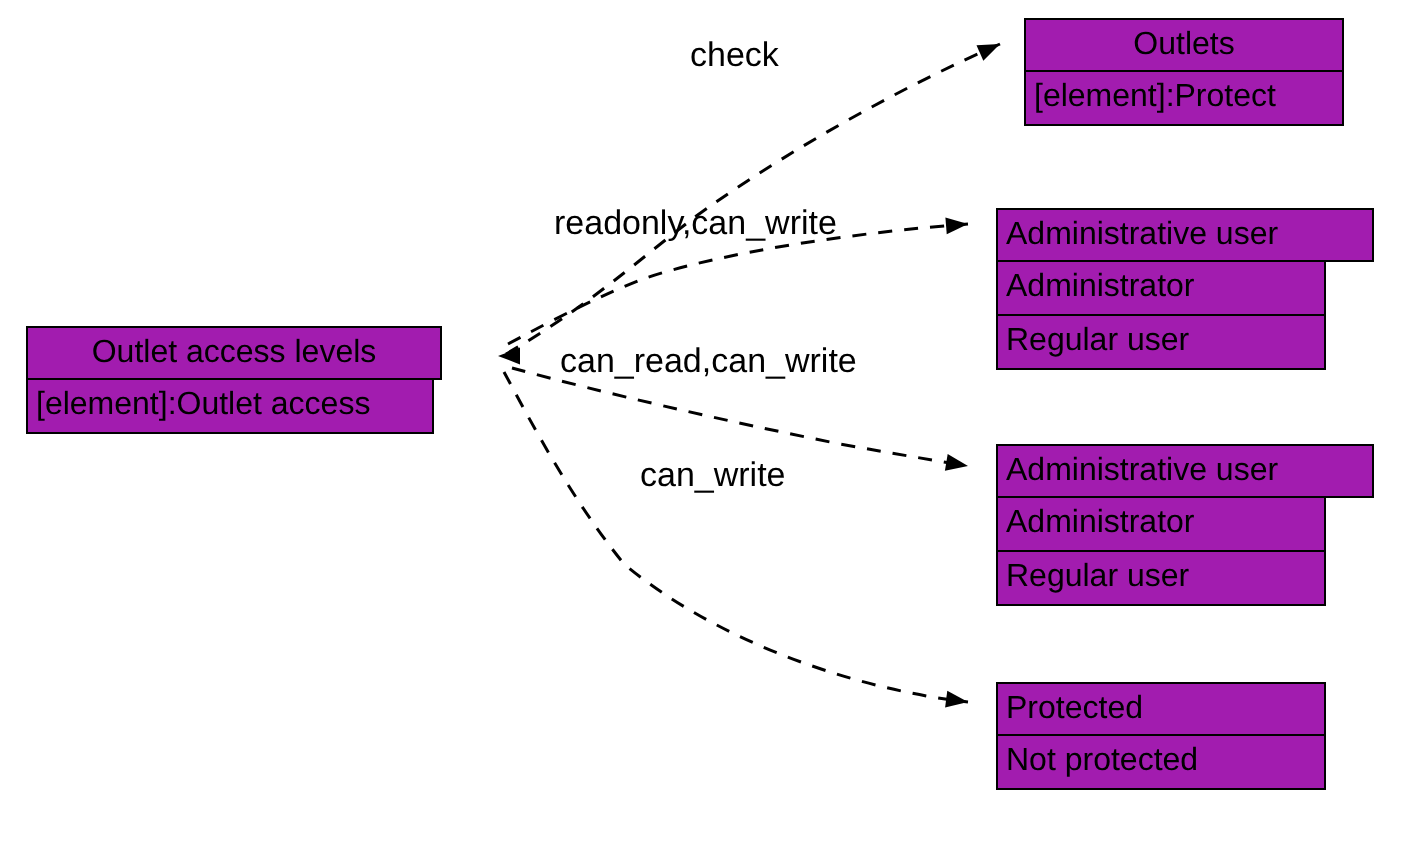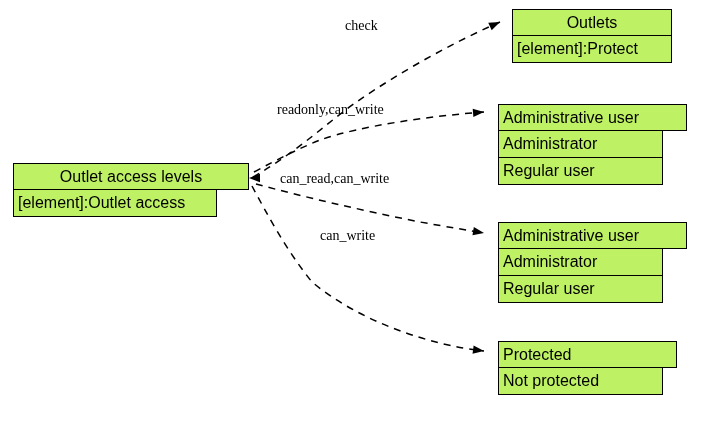--- a/index.html
+++ b/index.html
@@ -25,21 +25,21 @@
   
   .node {
     position: absolute;
     display: flex;
     flex-direction: column;
     align-items: flex-start;
   }
   .node-row {
     box-sizing: border-box;
     border: 1.6px solid #000000;
-    background: #bef264;
+    background: #a21caf;
     font-family: "Liberation Sans", sans-serif;
     font-size: 16px;
     line-height: 1;
     color: #000000;
     display: flex;
     align-items: center;
     height: 27px;
     padding: 0 4px;
     white-space: nowrap;
   }
@@ -48,22 +48,22 @@
   }
   .node-row.center {
     justify-content: center;
   }
   .node-row.left {
     justify-content: flex-start;
   }
   
   .edge-label {
     position: absolute;
-    font-family: Liberation Serif, serif;
-    font-size: 14px;
+    font-family: Liberation Sans, sans-serif;
+    font-size: 17px;
     line-height: 1;
     color: #000000;
     white-space: nowrap;
     background: transparent;
   }
 </style>
 </head>
 <body>
 
 <div id="diagram-root">
@@ -78,41 +78,41 @@
     <g id="edge-arrowheads" fill="#000000" stroke="none">
         <polygon points="0,0 -11,-4.2 -11,4.2" transform="translate(500,22) rotate(-24.097602370402477)"></polygon>
         <polygon points="0,0 -11,-4.2 -11,4.2" transform="translate(484,112) rotate(-4.603198751954282)"></polygon>
         <polygon points="0,0 -11,-4.2 -11,4.2" transform="translate(484,233) rotate(9.48354606009211)"></polygon>
         <polygon points="0,0 -11,-4.2 -11,4.2" transform="translate(484,351) rotate(7.473148487526202)"></polygon>
         <polygon points="0,0 -11,-4.2 -11,4.2" transform="translate(249,178) rotate(180)"></polygon>
       </g>
   </svg>
 
   <div class="node" id="source-node" style="left: 13px; top: 163px;">
-    <div class="node-row center" id="source-header" style="width: 236px;">Outlet access levels</div>
+    <div class="node-row center" id="source-header" style="width: 208px;">Outlet access levels</div>
     <div class="node-row left" id="source-row-0" style="width: 204px;">[element]:Outlet access</div>
   </div>
 
   <div id="target-nodes-container">
       <div class="node" style="left: 512px; top: 9px;">
         <div class="node-row center" style="width: 160px;">Outlets</div>
         <div class="node-row left" style="width: 160px;">[element]:Protect</div>
       </div>
       <div class="node" style="left: 498px; top: 104px;">
         <div class="node-row left" style="width: 189px;">Administrative user</div>
         <div class="node-row left" style="width: 165px;">Administrator</div>
         <div class="node-row left" style="width: 165px;">Regular user</div>
       </div>
       <div class="node" style="left: 498px; top: 222px;">
         <div class="node-row left" style="width: 189px;">Administrative user</div>
         <div class="node-row left" style="width: 165px;">Administrator</div>
         <div class="node-row left" style="width: 165px;">Regular user</div>
       </div>
       <div class="node" style="left: 498px; top: 341px;">
-        <div class="node-row left" style="width: 179px;">Protected</div>
+        <div class="node-row left" style="width: 165px;">Protected</div>
         <div class="node-row left" style="width: 165px;">Not protected</div>
       </div>
     </div>
 
   <div id="edge-labels-container">
       <div class="edge-label" style="left: 345px; top: 19px;">check</div>
       <div class="edge-label" style="left: 277px; top: 103px;">readonly,can_write</div>
       <div class="edge-label" style="left: 280px; top: 172px;">can_read,can_write</div>
       <div class="edge-label" style="left: 320px; top: 229px;">can_write</div>
     </div>

